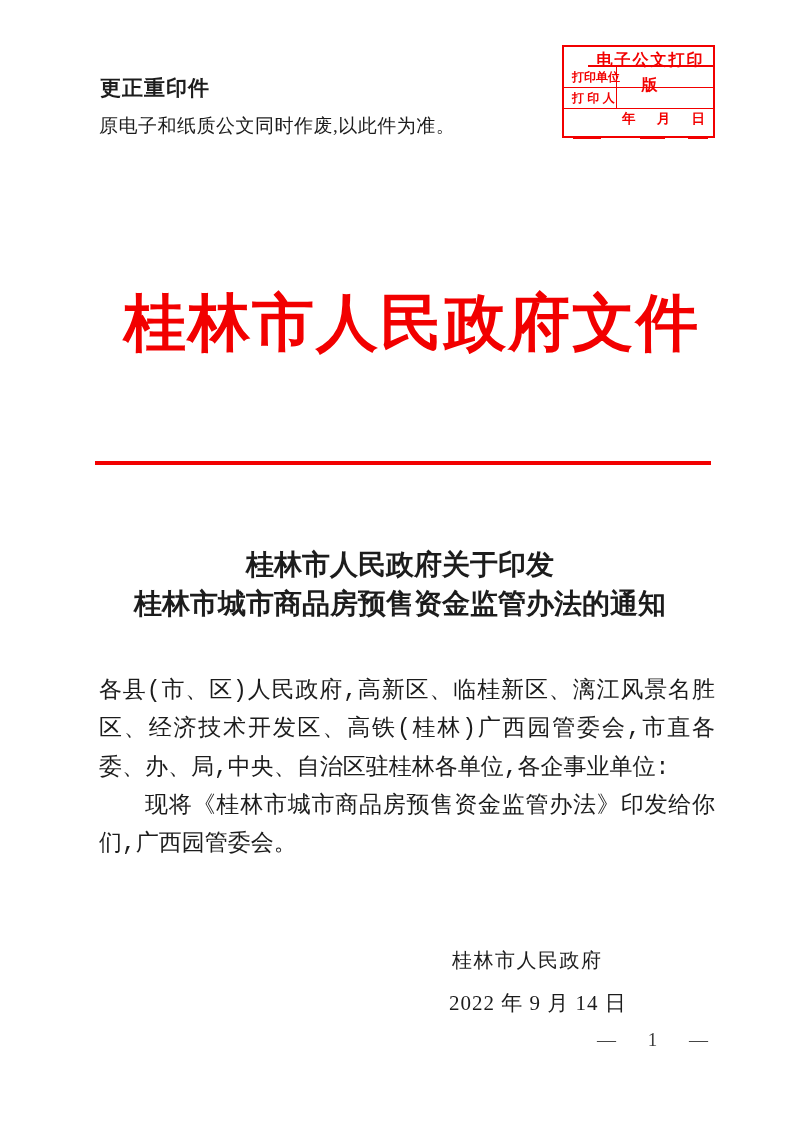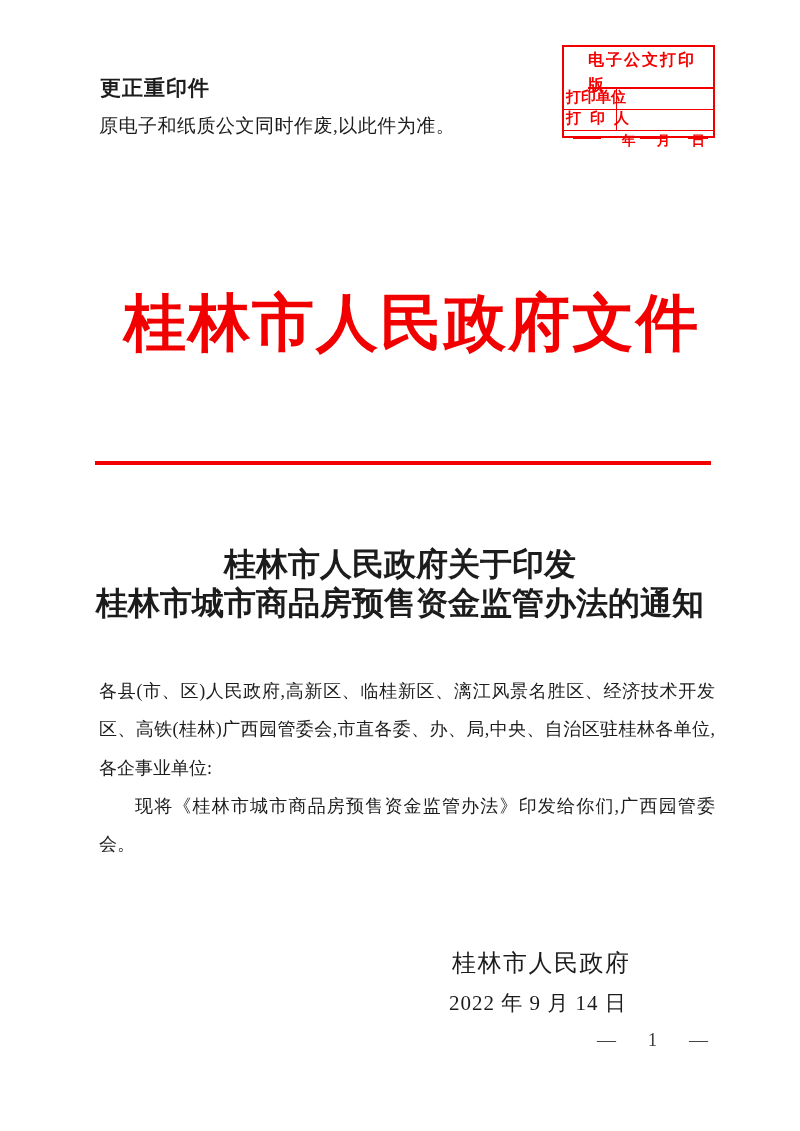--- a/index.html
+++ b/index.html
@@ -31,36 +31,36 @@
   }
 
   
   .stamp{
     position:absolute;left:562px;top:45px;
     width:153px;height:93px;
     border:2px solid var(--accent-red);
     color:var(--accent-red);
   }
   .stamp-title{
-    height:42px;line-height:25px;
+    height:20px;line-height:25px;
     border-bottom:2px solid var(--accent-red);
-    text-align:left;font-weight:bold;font-size:16px;letter-spacing:2px;
+    text-align:center;font-weight:bold;font-size:16px;letter-spacing:2px;
     font-family:"Liberation Sans","DejaVu Sans",sans-serif;
     margin-left:24px;
   }
   .stamp-row{
     display:flex;height:21px;
     border-bottom:1px solid var(--accent-red);
   }
   .stamp-label{
     width:53px;flex:0 0 53px;
     border-right:1px solid var(--accent-red);
-    font-weight:bold;font-size:15px;line-height:20px;
-    padding-left:2px;white-space:nowrap;
-    font-family:Liberation Mono, monospace;
+    font-weight:bold;font-size:12px;line-height:20px;
+    padding-left:8px;white-space:nowrap;
+    font-family:Liberation Sans, sans-serif;
   }
   .stamp-value{flex:1;}
   .stamp-date{
     height:19px;display:flex;align-items:center;
     font-weight:bold;font-size:13.5px;
     padding:0 8px 0 58px;justify-content:space-between;
     font-family:"Liberation Sans","DejaVu Sans",sans-serif;
   }
   .stamp-dash{
     position:absolute;height:2px;background:var(--accent-red);top:90px;
@@ -81,36 +81,37 @@
     text-align:center;font-size:20px;letter-spacing:3px;
   }
   .red-rule{
     position:absolute;left:95px;top:461px;width:616px;height:4px;
     background:var(--accent-red);
   }
 
   
   .notice-title{
     position:absolute;top:545px;left:0;width:100%;
-    text-align:center;font-weight:bold;font-size:32px;line-height:39px;
+    text-align:center;font-weight:bold;font-size:28px;line-height:39px;
   }
 
   
   .body-text{
     position:absolute;left:99px;top:672px;width:616px;
-    font-size:18px;line-height:38.3px;
+    font-size:23px;line-height:38.3px;
     text-align:justify;
+    font-family:Liberation Mono, monospace;
   }
   .body-text p{margin:0;}
   .body-text p.indent{text-indent:2em;}
 
   
   .signature{
     position:absolute;left:452px;top:947px;
-    font-size:24px;letter-spacing:1.5px;
+    font-size:20px;letter-spacing:1.5px;
   }
   .sig-date{
     position:absolute;left:449px;top:989px;
     font-size:21px;letter-spacing:1px;
   }
 
   
   .page-num{
     position:absolute;left:597px;top:1029px;
     font-size:19px;color:#3c3c3c;

